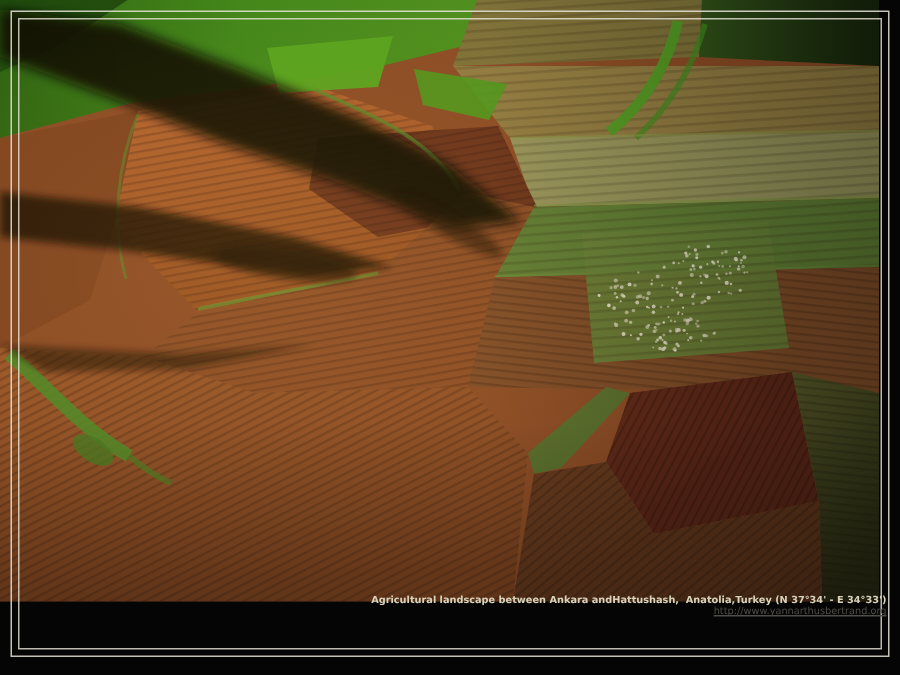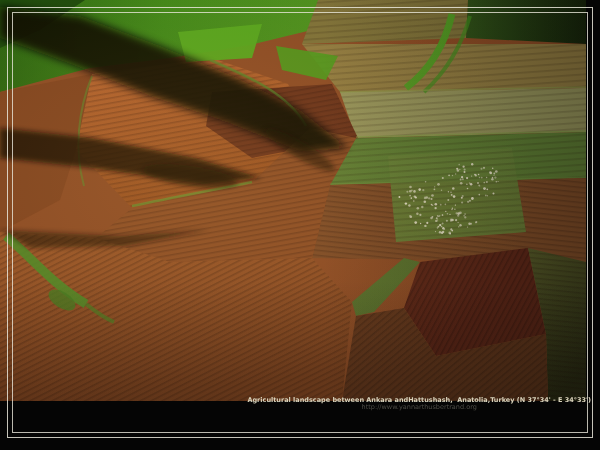--- a/index.html
+++ b/index.html
@@ -4,23 +4,23 @@
 <style>
   html,body{margin:0;padding:0;background:#000;}
   .screen{position:relative;width:600px;height:450px;background:#050505;overflow:hidden;
           font-family:"DejaVu Sans","Liberation Sans",sans-serif;}
   .photo{position:absolute;left:0;top:0;width:586px;height:401px;overflow:hidden;}
   .photo svg{display:block;width:586px;height:401px;}
   .frame-outer{position:absolute;left:7px;top:7px;right:7px;bottom:12px;
                border:1px solid rgba(233,230,218,0.85);pointer-events:none;}
   .frame-inner{position:absolute;left:12px;top:12px;right:12px;bottom:17px;
                border:1px solid rgba(233,230,218,0.80);pointer-events:none;}
-  .caption{position:absolute;right:9px;top:397px;text-align:center;}
+  .caption{position:absolute;right:9px;top:397px;text-align:right;}
   .cap-line1{font-size:6.5px;line-height:7px;font-weight:bold;color:#d9d3bc;white-space:pre;}
-  .cap-line2{font-size:6.5px;line-height:7px;color:#4e4d47;white-space:pre;}
+  .cap-line2{font-size:6.5px;line-height:7px;color:#4e4d47;white-space:pre;text-decoration:underline;}
 </style>
 </head>
 <body>
 
 <div class="screen">
 
   <div class="photo">
     <svg viewBox="0 0 586 401" xmlns="http://www.w3.org/2000/svg">
       <defs>
         <filter id="f4" x="-20%" y="-20%" width="140%" height="140%">

